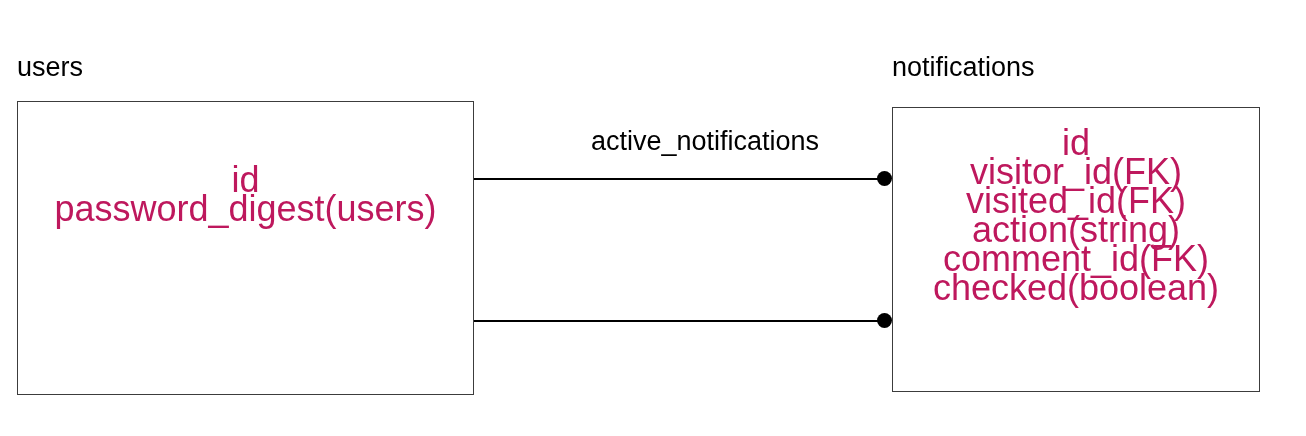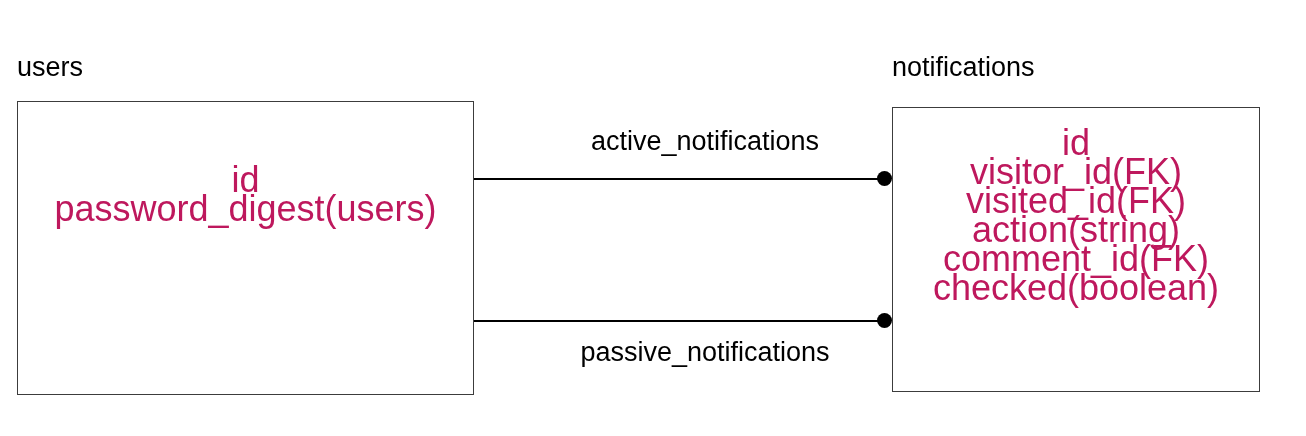--- a/index.html
+++ b/index.html
@@ -161,15 +161,14 @@
     <span class="field-row">comment_id(FK)</span>
     <span class="field-row">checked(boolean)</span>
   </div>
 
   <div id="label-active" class="relationship-label">active_notifications</div>
   <div id="connector-active" class="connector-line"></div>
   <div id="dot-active" class="connector-dot"></div>
 
   <div id="connector-passive" class="connector-line"></div>
   <div id="dot-passive" class="connector-dot"></div>
-  <div id="label-passive" class="relationship-label">passive_notifications</div>
 
 </div>
 
 </body></html>

